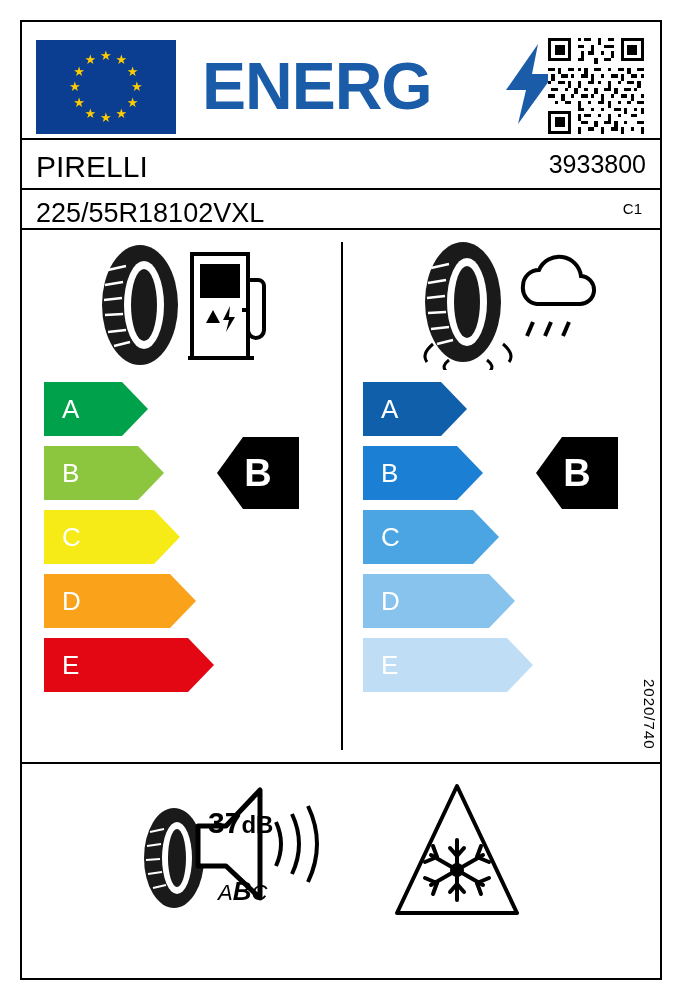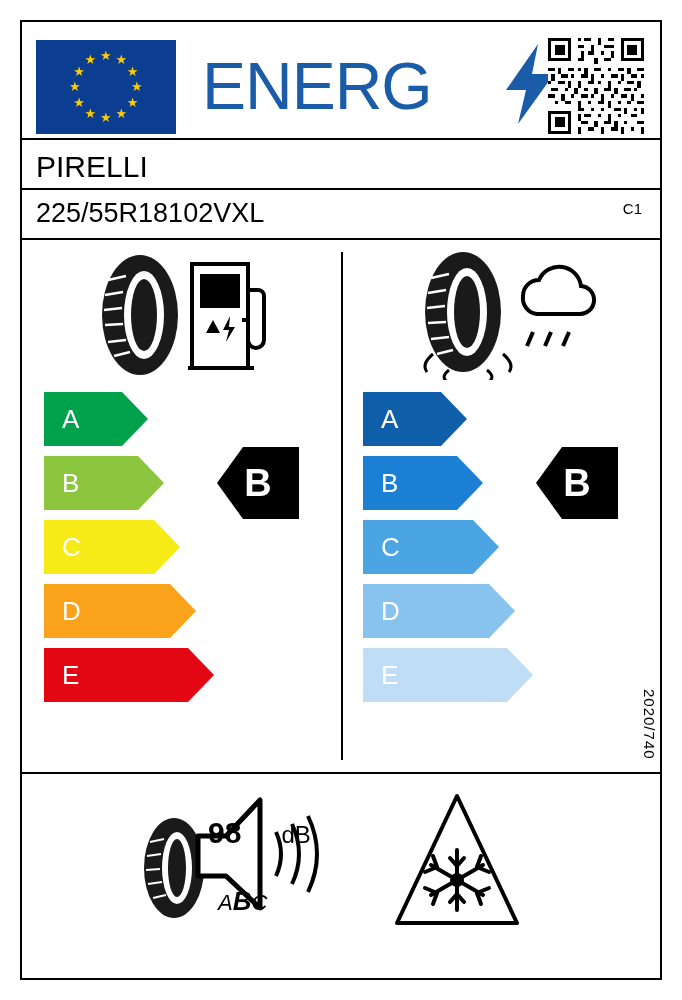--- a/index.html
+++ b/index.html
@@ -22,21 +22,21 @@
   .eu-flag{
     position:absolute;left:14px;top:18px;
     width:140px;height:94px;
     background:#0b3d91;
   }
   .eu-flag .star{
     position:absolute;color:#ffcc00;font-size:13px;line-height:13px;
   }
   .energ{
     position:absolute;left:180px;top:26px;
-    font-size:66px;font-weight:normal;letter-spacing:-1px;
+    font-size:66px;font-weight:bold;letter-spacing:-1px;
     color:#1a5ca8;
     font-family:"Liberation Sans",sans-serif;
   }
   .bolt{
     position:absolute;left:482px;top:22px;
     width:52px;height:80px;
   }
   .qr{
     position:absolute;right:16px;top:16px;
     width:96px;height:96px;
@@ -51,21 +51,21 @@
   .brand{
     position:absolute;left:14px;top:10px;
     font-size:30px;
   }
   .code{
     position:absolute;right:14px;top:10px;
     font-size:25px;
   }
   
   .size-row{
-    position:relative;height:50px;
+    position:relative;height:40px;
     border-bottom:2px solid #000;
     box-sizing:border-box;
   }
   .size{
     position:absolute;left:14px;top:8px;
     font-size:27px;
   }
   .class{
     position:absolute;right:18px;top:10px;
     font-size:15px;
@@ -117,21 +117,21 @@
     flex:1;
   }
   .noise{
     position:absolute;left:110px;top:16px;width:210px;height:140px;
   }
   .db-text{
     position:absolute;left:186px;top:42px;
     font-size:30px;font-weight:bold;
   }
   .db-unit{
-    font-size:24px;font-weight:normal;margin-left:40px;
+    font-size:24px;font-weight:bold;
   }
   .abc{
     position:absolute;left:196px;top:112px;
     font-size:22px;
     font-style:italic;
   }
   .abc b{font-size:26px;}
   .snow{
     position:absolute;left:370px;top:14px;width:130px;height:145px;
   }
@@ -275,20 +275,21 @@
         <rect x="19" y="27" width="2" height="1"></rect>
           <rect x="22" y="27" width="1" height="2"></rect>
           <rect x="25" y="27" width="1" height="1"></rect>
           <rect x="28" y="27" width="1" height="2"></rect>
       </g>
     </svg>
   </div>
 
   <div class="brand-row">
     <div class="brand">PIRELLI</div>
+    <div class="code">3933800</div>
   </div>
 
   <div class="size-row">
     <div class="size">225/55R18102VXL</div>
     <div class="class">C1</div>
   </div>
 
   <div class="grades">
     <div class="divider"></div>
 
@@ -424,21 +425,21 @@
         </g>
       </g>
       <path d="M66 46 h28 L128 10 v108 L94 86 H66 z" fill="#fff" stroke="#000" stroke-width="5" stroke-linejoin="round"></path>
       <g stroke="#000" stroke-width="4" fill="none">
         <path d="M144 42 q10 22 0 44"></path>
         <path d="M160 34 q14 30 0 60"></path>
         <path d="M176 26 q18 38 0 76"></path>
       </g>
     </svg>
     <div class="db-text">
-      <span>98</span><span class="db-unit">dB</span>
+      <span>37</span><span class="db-unit">dB</span>
     </div>
     <div class="abc">
       <span>A</span><b>B</b><span>C</span>
     </div>
     <svg class="snow" viewBox="0 0 130 145">
       <path d="M65 8 L125 135 H5 Z" fill="none" stroke="#000" stroke-width="4" stroke-linejoin="round"></path>
       <g stroke="#000" stroke-width="4" stroke-linecap="round">
         <line x1="65" y1="62" x2="65" y2="122"></line>
         <line x1="39" y1="77" x2="91" y2="107"></line>
         <line x1="91" y1="77" x2="39" y2="107"></line>

